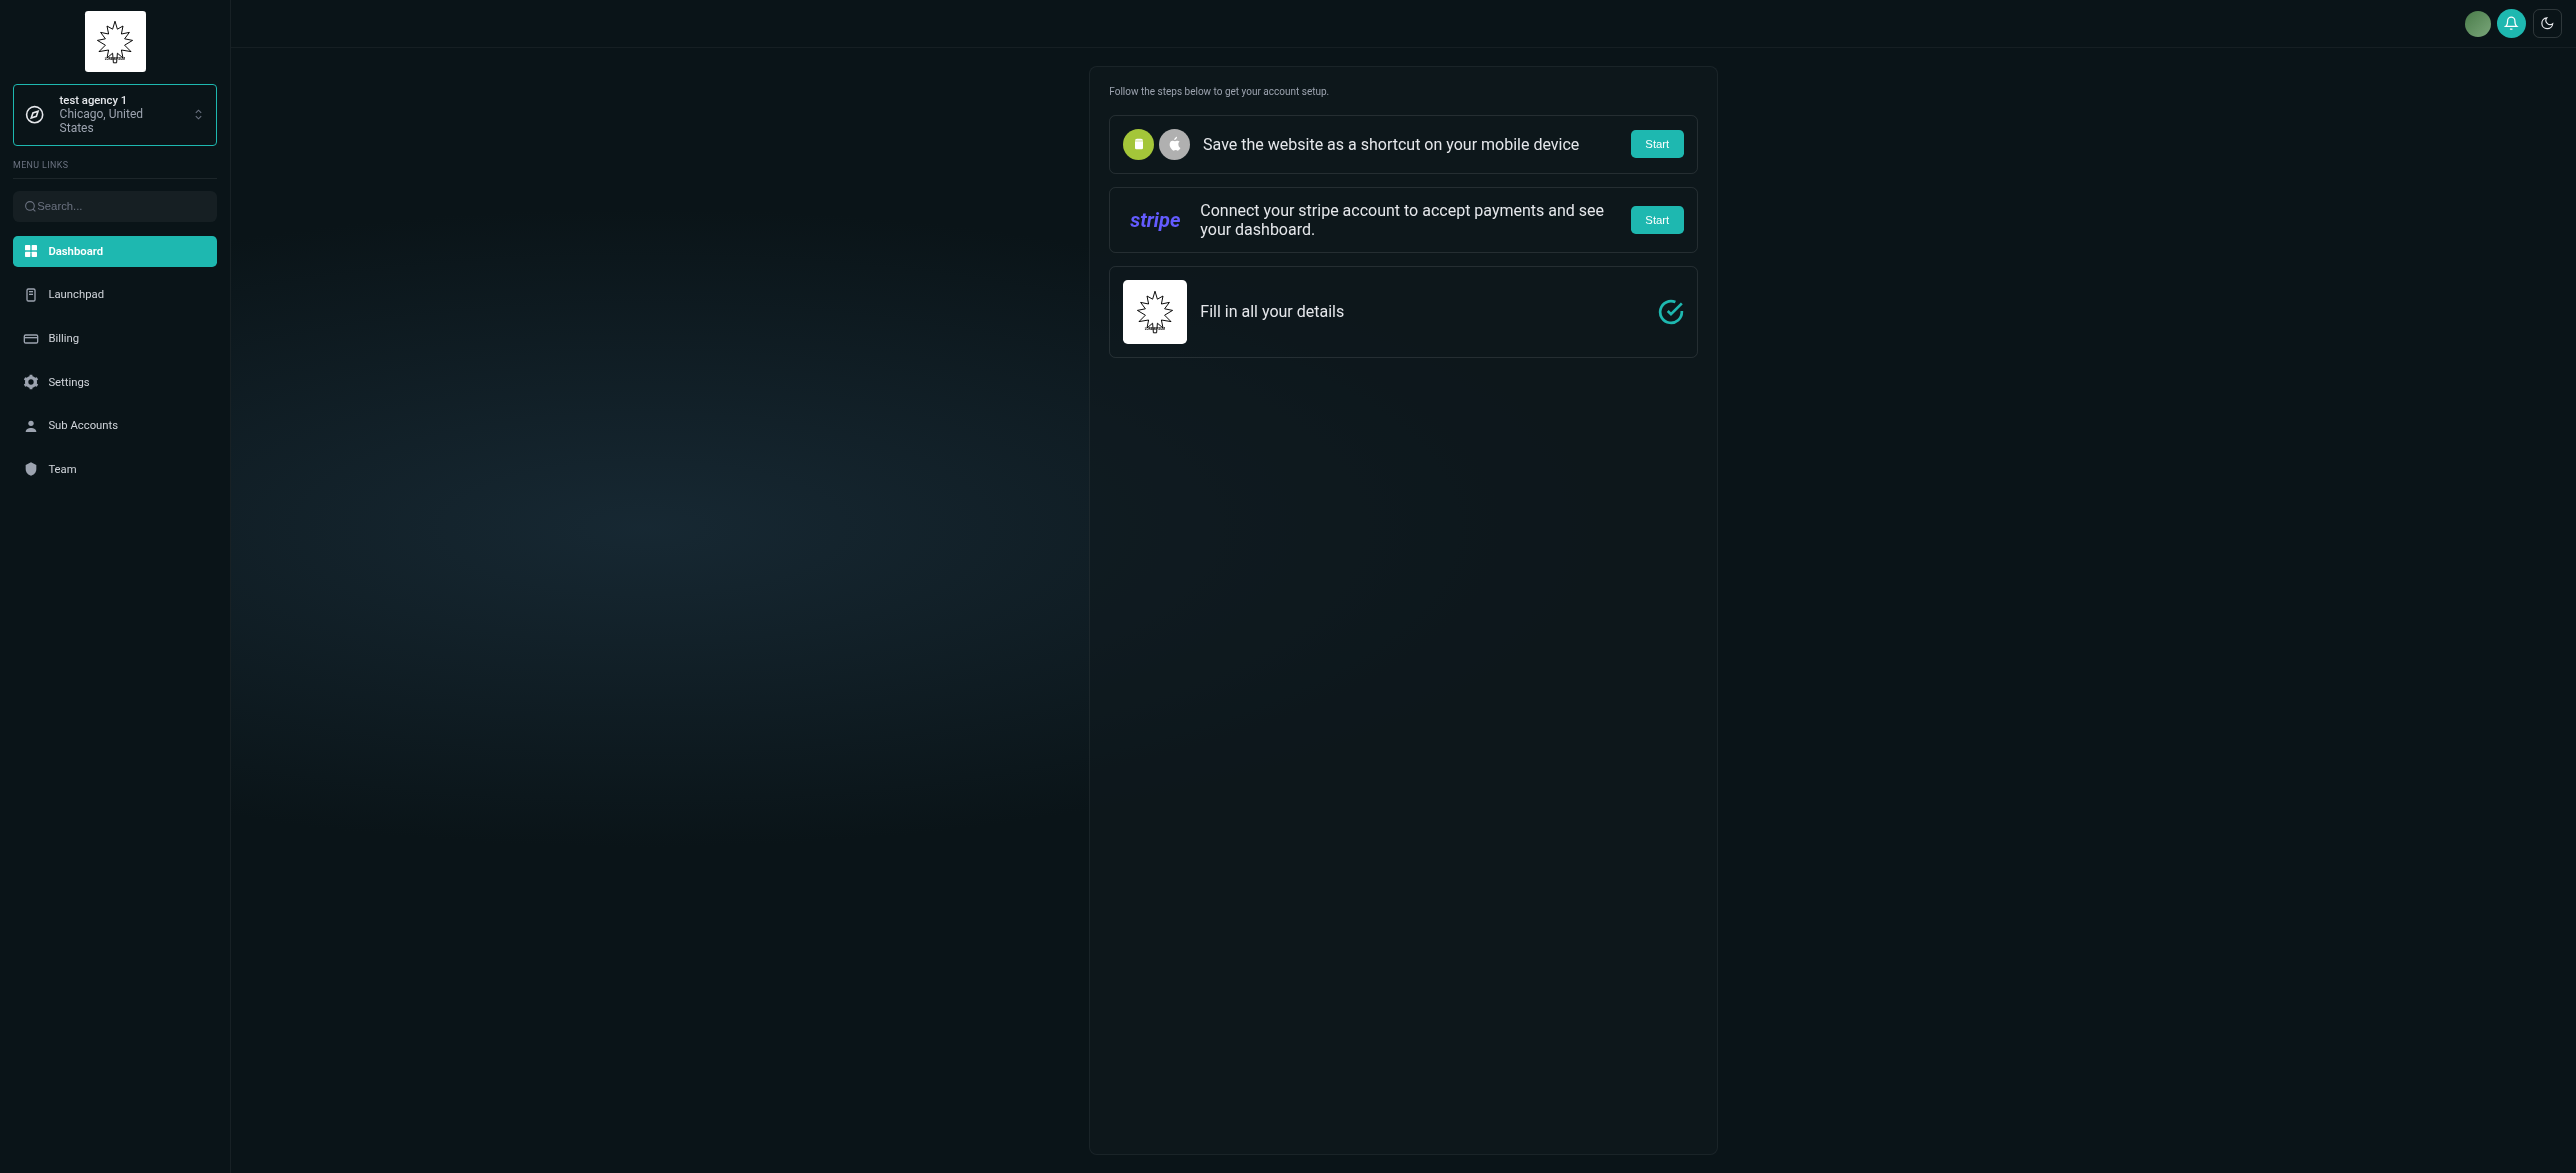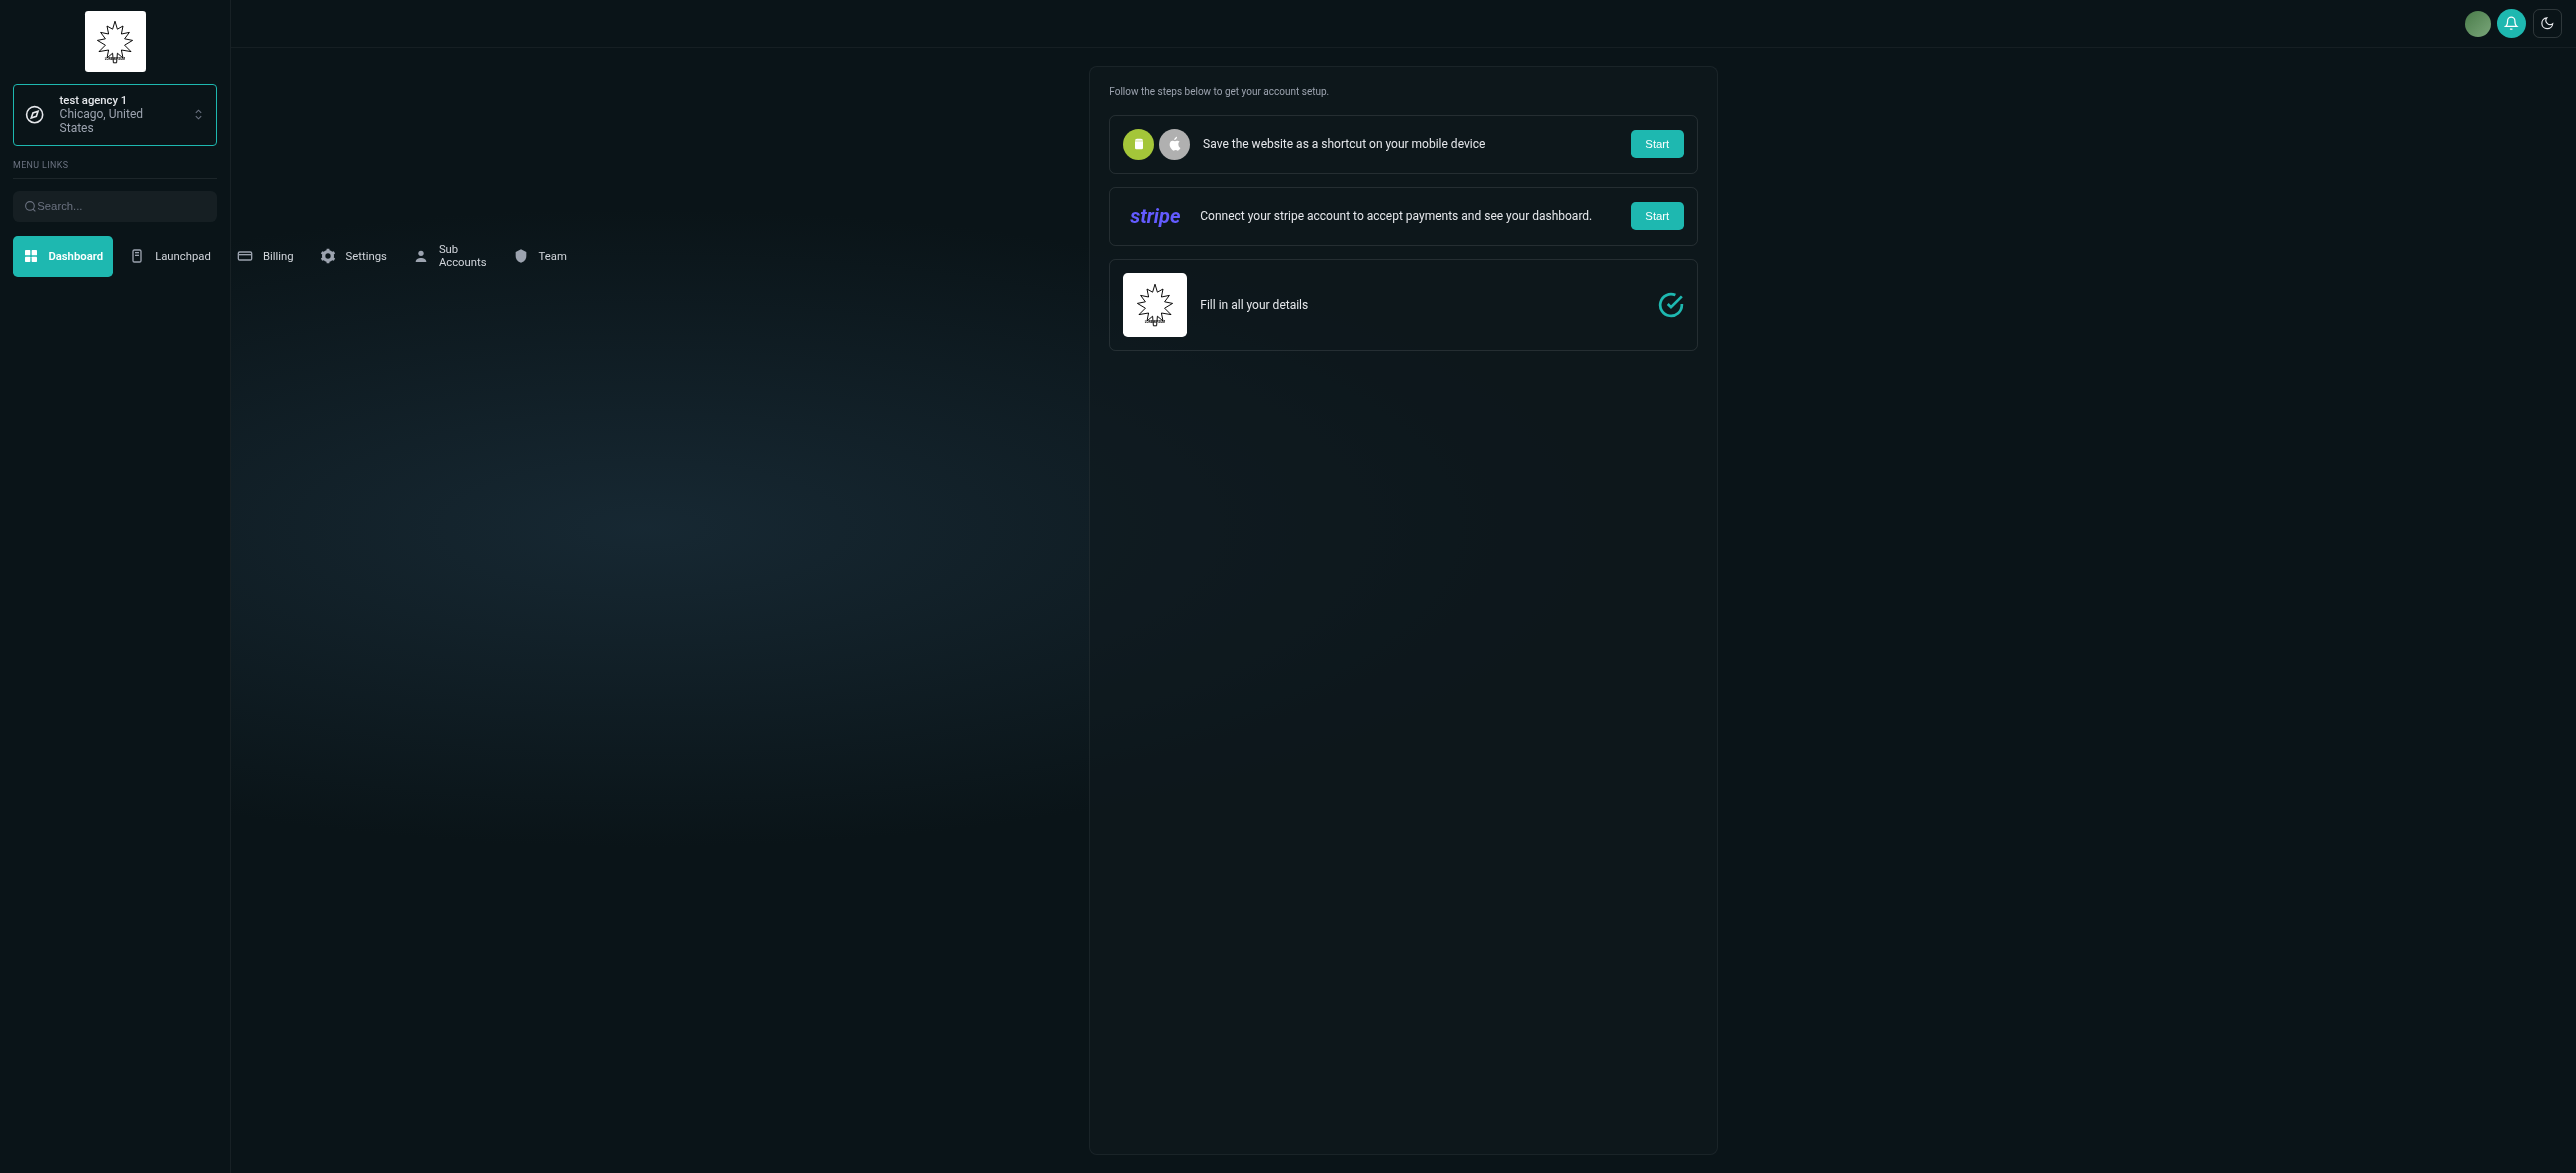--- a/index.html
+++ b/index.html
@@ -115,21 +115,22 @@
       flex: 1;
     }
 
     .search-box input::placeholder {
       color: #6b7280;
     }
 
     .nav-list {
       list-style: none;
       display: flex;
-      gap: 7px;
+      flex-direction: column;
+      gap: 13px;
     }
 
     .nav-item {
       display: flex;
       align-items: center;
       gap: 9.7px;
       padding: 7.3px 9.7px;
       border-radius: 4.8px;
       cursor: pointer;
       font-size: 11.3px;
@@ -286,21 +287,21 @@
       flex-shrink: 0;
     }
 
     .logo-sm svg {
       width: 48px;
       height: 48px;
     }
 
     .step-text {
       flex: 1;
-      font-size: 12px;
+      font-size: 16px;
       color: #e5e7eb;
     }
 
     .start-btn {
       background: #1eb8b0;
       color: #fff;
       border: none;
       padding: 8px 14.5px;
       border-radius: 4.8px;
       font-size: 11.3px;

